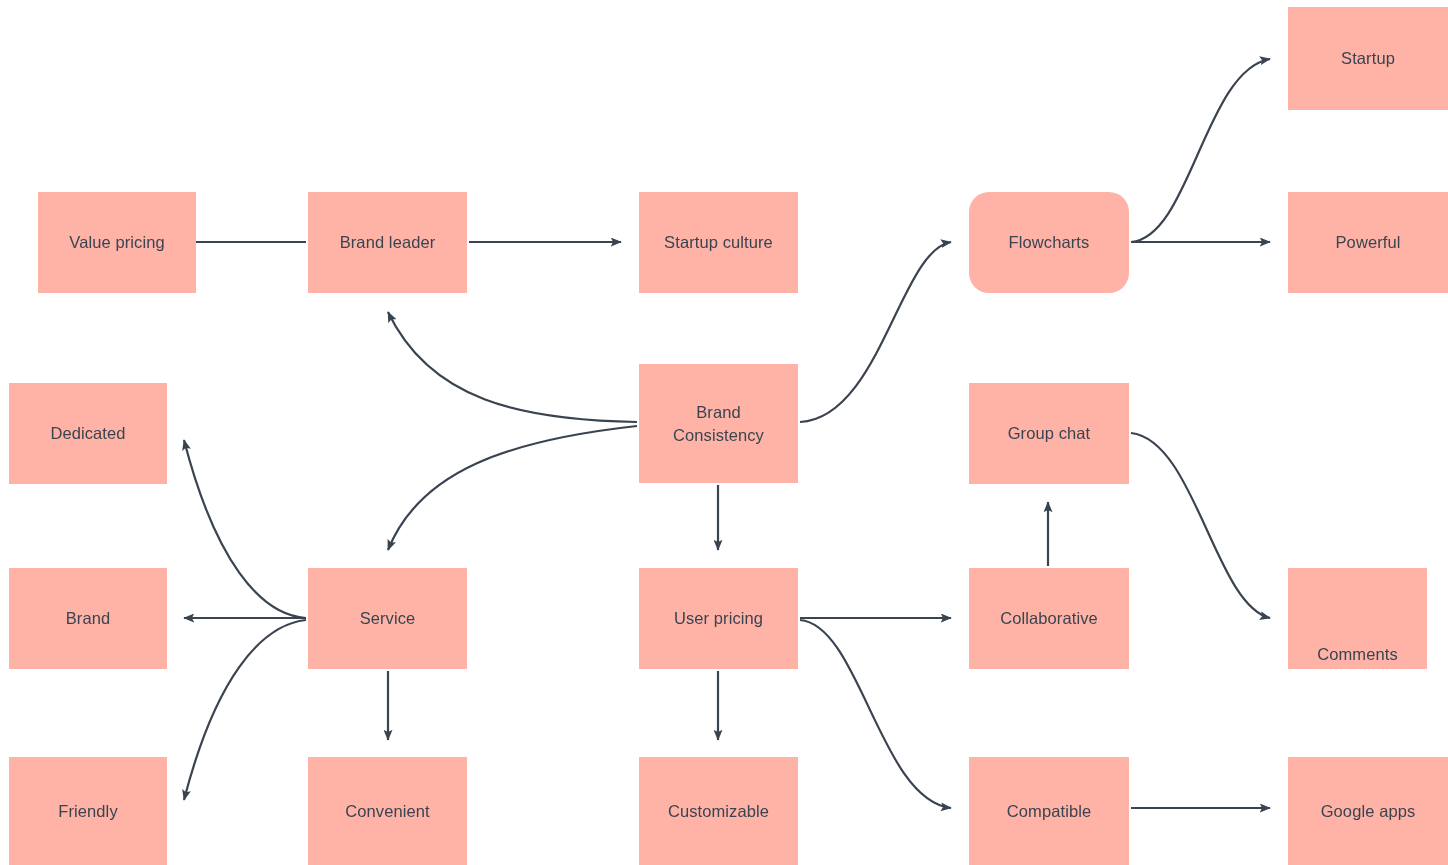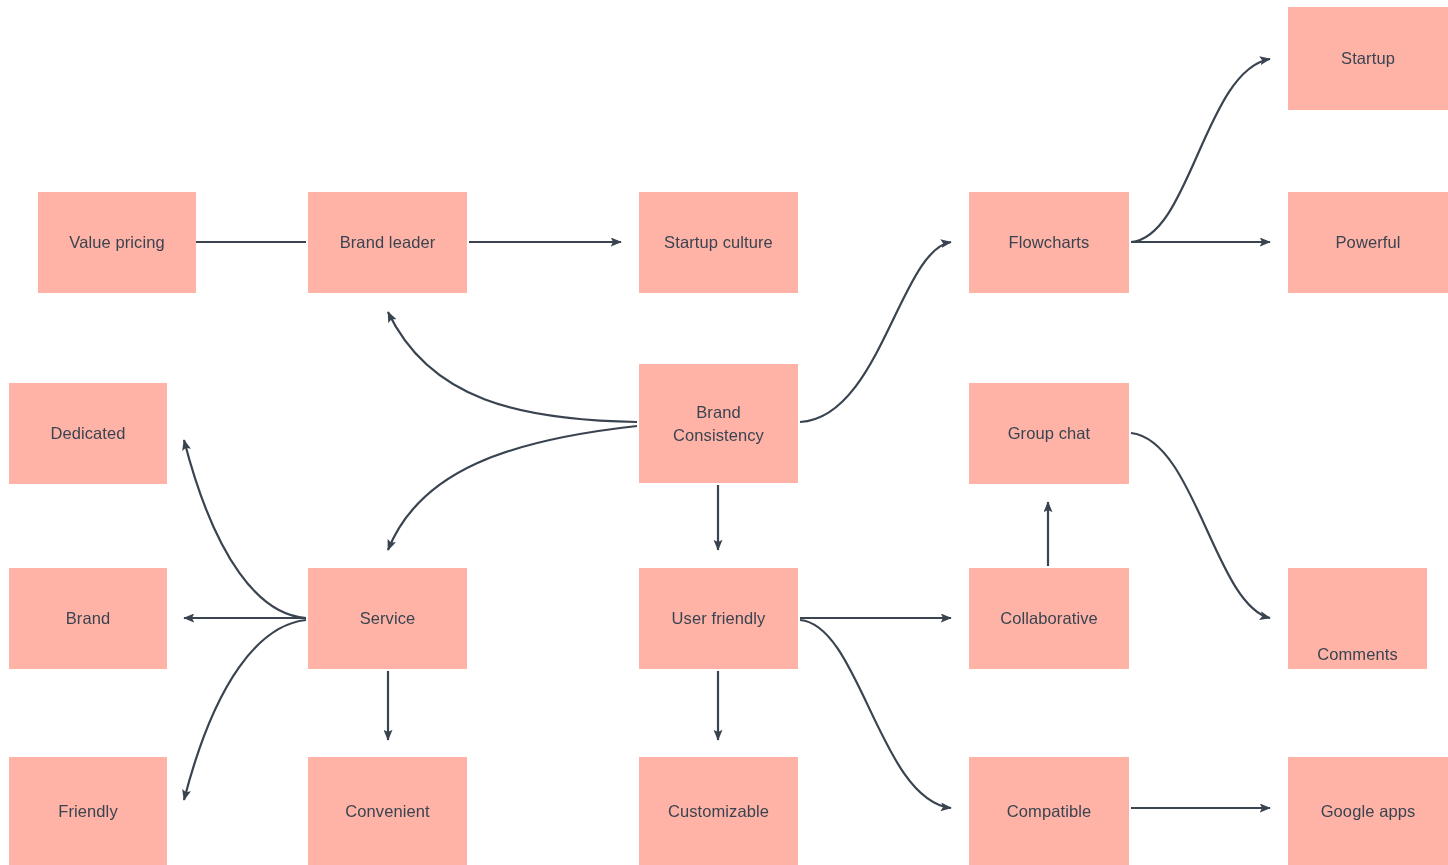--- a/index.html
+++ b/index.html
@@ -88,21 +88,21 @@
       </div>
       <div class="node" style="left: 9px; top: 192px; width: 158px; height: 101px; background: rgb(255, 179, 167); margin-left: 29px;">
         <span class="node-label" style="color: rgb(58, 68, 80);">Value pricing</span>
       </div>
       <div class="node" style="left: 308px; top: 192px; width: 159px; height: 101px; background: rgb(255, 179, 167);">
         <span class="node-label" style="color: rgb(58, 68, 80);">Brand leader</span>
       </div>
       <div class="node" style="left: 639px; top: 192px; width: 159px; height: 101px; background: rgb(255, 179, 167);">
         <span class="node-label" style="color: rgb(58, 68, 80);">Startup culture</span>
       </div>
-      <div class="node" style="left: 969px; top: 192px; width: 160px; height: 101px; background: rgb(255, 179, 167);">
+      <div class="node" style="left: 969px; top: 192px; width: 160px; height: 101px; background: rgb(255, 179, 167); border-radius: 20px;">
         <span class="node-label" style="color: rgb(58, 68, 80);">Flowcharts</span>
       </div>
       <div class="node" style="left: 1288px; top: 192px; width: 160px; height: 101px; background: rgb(255, 179, 167);">
         <span class="node-label" style="color: rgb(58, 68, 80);">Powerful</span>
       </div>
       <div class="node" style="left: 9px; top: 383px; width: 158px; height: 101px; background: rgb(255, 179, 167);">
         <span class="node-label" style="color: rgb(58, 68, 80);">Dedicated</span>
       </div>
       <div class="node" style="left: 639px; top: 364px; width: 159px; height: 119px; background: rgb(255, 179, 167);">
         <span class="node-label" style="color: rgb(58, 68, 80);">Brand
@@ -111,21 +111,21 @@
       <div class="node" style="left: 969px; top: 383px; width: 160px; height: 101px; background: rgb(255, 179, 167);">
         <span class="node-label" style="color: rgb(58, 68, 80);">Group chat</span>
       </div>
       <div class="node" style="left: 9px; top: 568px; width: 158px; height: 101px; background: rgb(255, 179, 167);">
         <span class="node-label" style="color: rgb(58, 68, 80);">Brand</span>
       </div>
       <div class="node" style="left: 308px; top: 568px; width: 159px; height: 101px; background: rgb(255, 179, 167);">
         <span class="node-label" style="color: rgb(58, 68, 80);">Service</span>
       </div>
       <div class="node" style="left: 639px; top: 568px; width: 159px; height: 101px; background: rgb(255, 179, 167);">
-        <span class="node-label" style="color: rgb(58, 68, 80);">User friendly</span>
+        <span class="node-label" style="color: rgb(58, 68, 80);">User pricing</span>
       </div>
       <div class="node" style="left: 969px; top: 568px; width: 160px; height: 101px; background: rgb(255, 179, 167);">
         <span class="node-label" style="color: rgb(58, 68, 80);">Collaborative</span>
       </div>
       <div class="node" style="left: 1288px; top: 568px; width: 139px; height: 101px; background: rgb(255, 179, 167); align-items: flex-end;">
         <span class="node-label" style="color: rgb(58, 68, 80);">Comments</span>
       </div>
       <div class="node" style="left: 9px; top: 757px; width: 158px; height: 108px; background: rgb(255, 179, 167);">
         <span class="node-label" style="color: rgb(58, 68, 80);">Friendly</span>
       </div>

